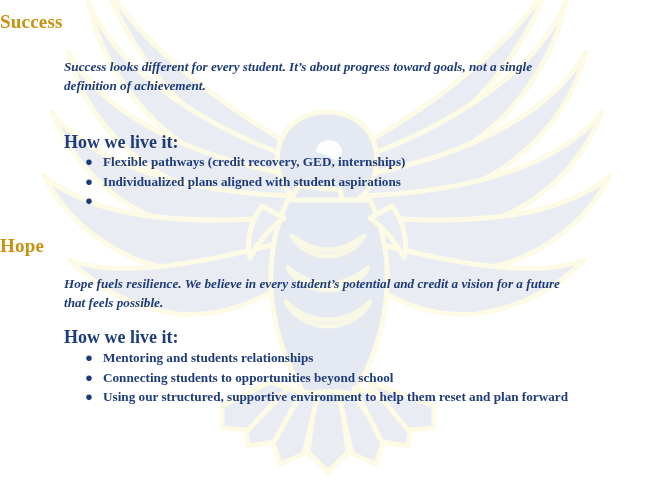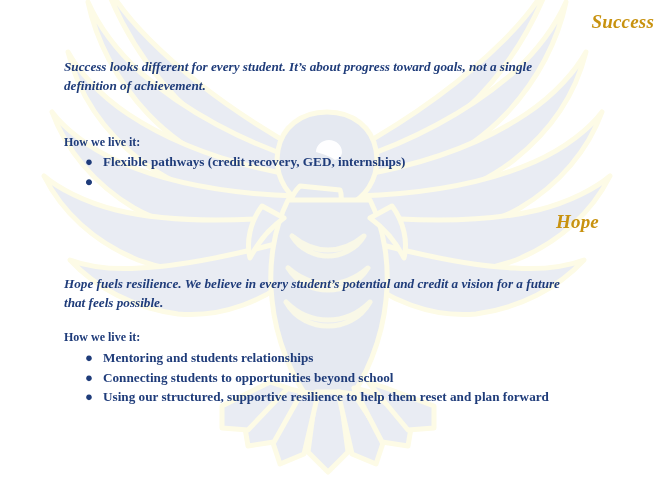--- a/index.html
+++ b/index.html
@@ -41,24 +41,23 @@
 
   
   #content {
     position: relative;
     z-index: 2;
     width: 654px;
     height: 483px;
   }
 
   .section-heading {
-    text-align: right;
-    font-family: "Liberation Serif", "DejaVu Serif", serif;
-    font-weight: bold;
-    font-style: italic;
+    text-align: left;
+    font-family: "Liberation Serif", "DejaVu Serif", serif;
+    font-weight: bold;
     font-size: 19px;
     color: #c8920f;
     line-height: 1.1;
     margin: 0;
     letter-spacing: 0.2px;
   }
 
   .body-text {
     position: absolute;
     left: 64px;
@@ -71,21 +70,21 @@
     margin: 0;
     text-align: left;
     font-style: italic;
   }
 
   .how-label {
     position: absolute;
     left: 64px;
     font-family: "Liberation Serif", "DejaVu Serif", serif;
     font-weight: bold;
-    font-size: 12px;
+    font-size: 18px;
     line-height: 19px;
     color: #1f3c7a;
     margin: 0;
     white-space: nowrap;
   }
 
   ul.bullets {
     position: absolute;
     left: 64px;
     width: 515px;
@@ -110,21 +109,21 @@
     line-height: 19.5px;
     color: #1f3c7a;
   }
 
   
   #success-heading-wrap { position: absolute; left: 0; top: 12px; width: 654px; }
   #success-para        { top: 57px; }
   #success-how         { top: 133px; }
   #success-list        { top: 152px; }
 
-  #hope-heading-wrap   { position: absolute; left: 0; top: 212px; width: 599px; }
+  #hope-heading-wrap   { position: absolute; left: 0; top: 236px; width: 599px; }
   #hope-para           { top: 274px; }
   #hope-how            { top: 328px; }
   #hope-list           { top: 348px; }
 </style>
 </head>
 <body>
 
 <div id="page">
 
   <div id="watermark">
@@ -197,20 +196,21 @@
 
     <p class="how-label" id="success-how">How we live it:</p>
 
     <ul class="bullets" id="success-list">
       <li>
         <span class="bullet-dot">●</span>
         <span>Flexible pathways (credit recovery, GED, internships)</span>
       </li>
       <li>
         <span class="bullet-dot">●</span>
+        <span>Individualized plans aligned with student aspirations</span>
       </li>
       <li>
         <span class="bullet-dot">●</span>
       </li>
     </ul>
 
     <div id="hope-heading-wrap">
       <h2 class="section-heading">Hope</h2>
     </div>
 
@@ -222,18 +222,18 @@
       <li>
         <span class="bullet-dot">●</span>
         <span>Mentoring and students relationships</span>
       </li>
       <li>
         <span class="bullet-dot">●</span>
         <span>Connecting students to opportunities beyond school</span>
       </li>
       <li>
         <span class="bullet-dot">●</span>
-        <span>Using our structured, supportive resilience to help them reset and plan forward</span>
+        <span>Using our structured, supportive environment to help them reset and plan forward</span>
       </li>
     </ul>
 
   </div>
 </div>
 
 </body></html>

